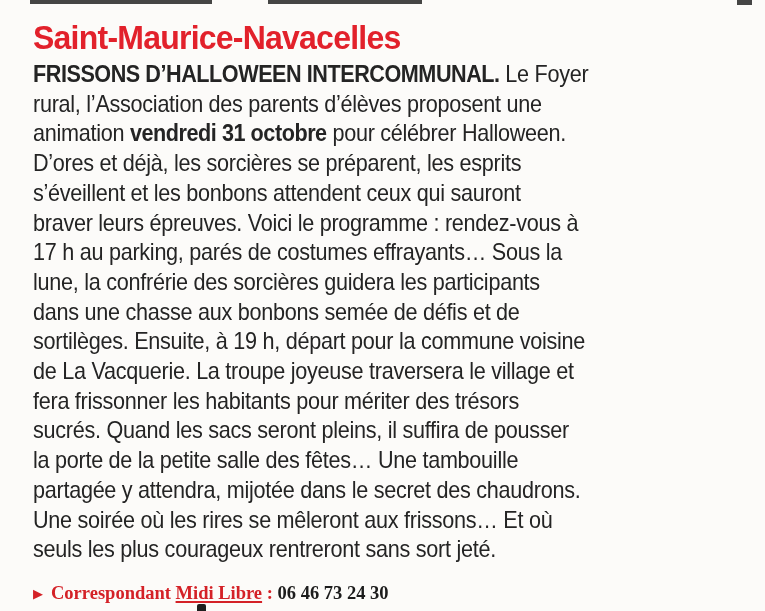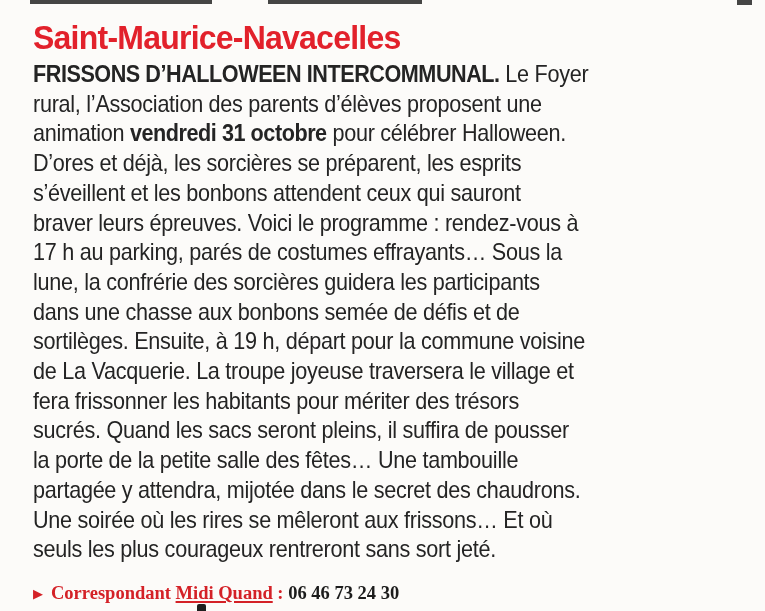--- a/index.html
+++ b/index.html
@@ -71,17 +71,17 @@
       <div><span>de La Vacquerie. La troupe joyeuse traversera le village et</span></div>
       <div><span>fera frissonner les habitants pour mériter des trésors</span></div>
       <div><span>sucrés. Quand les sacs seront pleins, il suffira de pousser</span></div>
       <div><span>la porte de la petite salle des fêtes… Une tambouille</span></div>
       <div><span>partagée y attendra, mijotée dans le secret des chaudrons.</span></div>
       <div><span>Une soirée où les rires se mêleront aux frissons… Et où</span></div>
       <div><span>seuls les plus courageux rentreront sans sort jeté.</span></div>
     </div>
 
   <div class="footer">
-    <span class="marker">▶</span><span>Correspondant </span><span class="brand">Midi Quand</span><span> : </span><span class="phone">06 46 73 24 30</span>
+    <span class="marker">▶</span><span>Correspondant </span><span class="brand">Midi Libre</span><span> : </span><span class="phone">06 46 73 24 30</span>
   </div>
 
   <div class="bottom-mark"></div>
 </div>
 
 </body></html>

